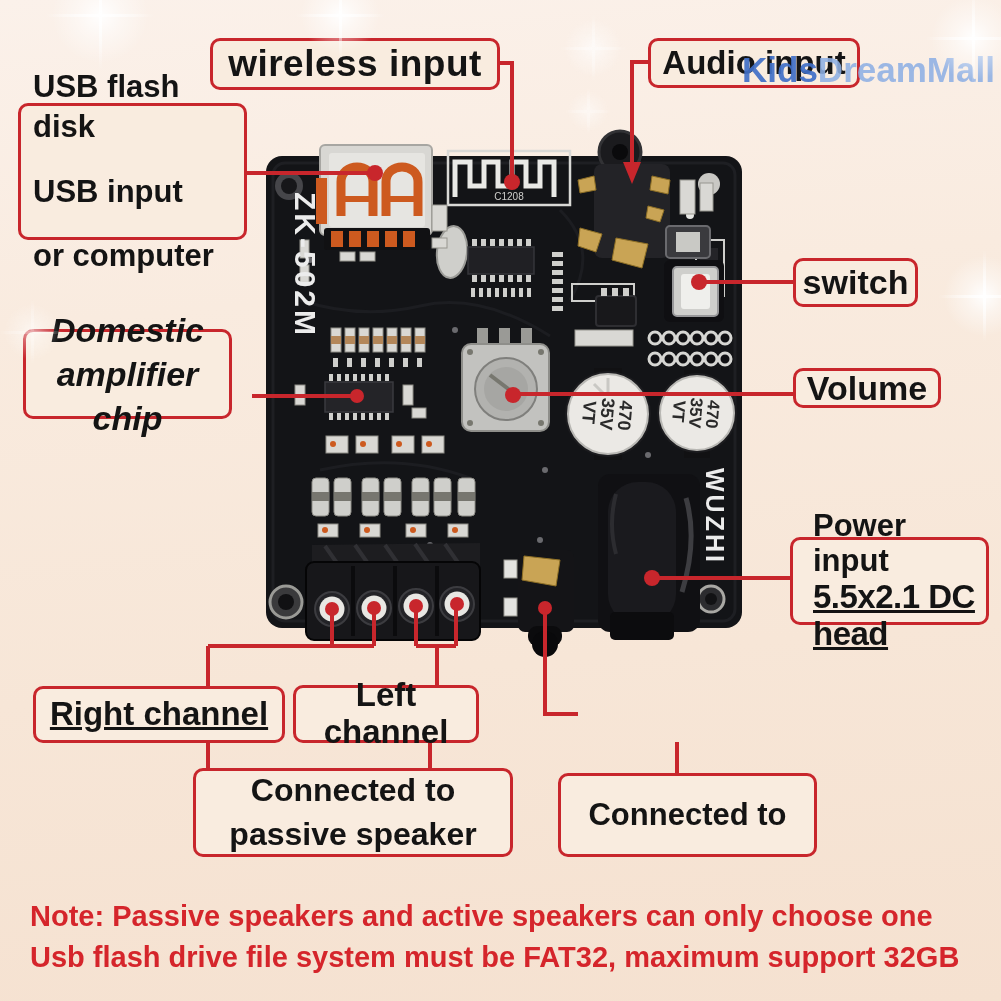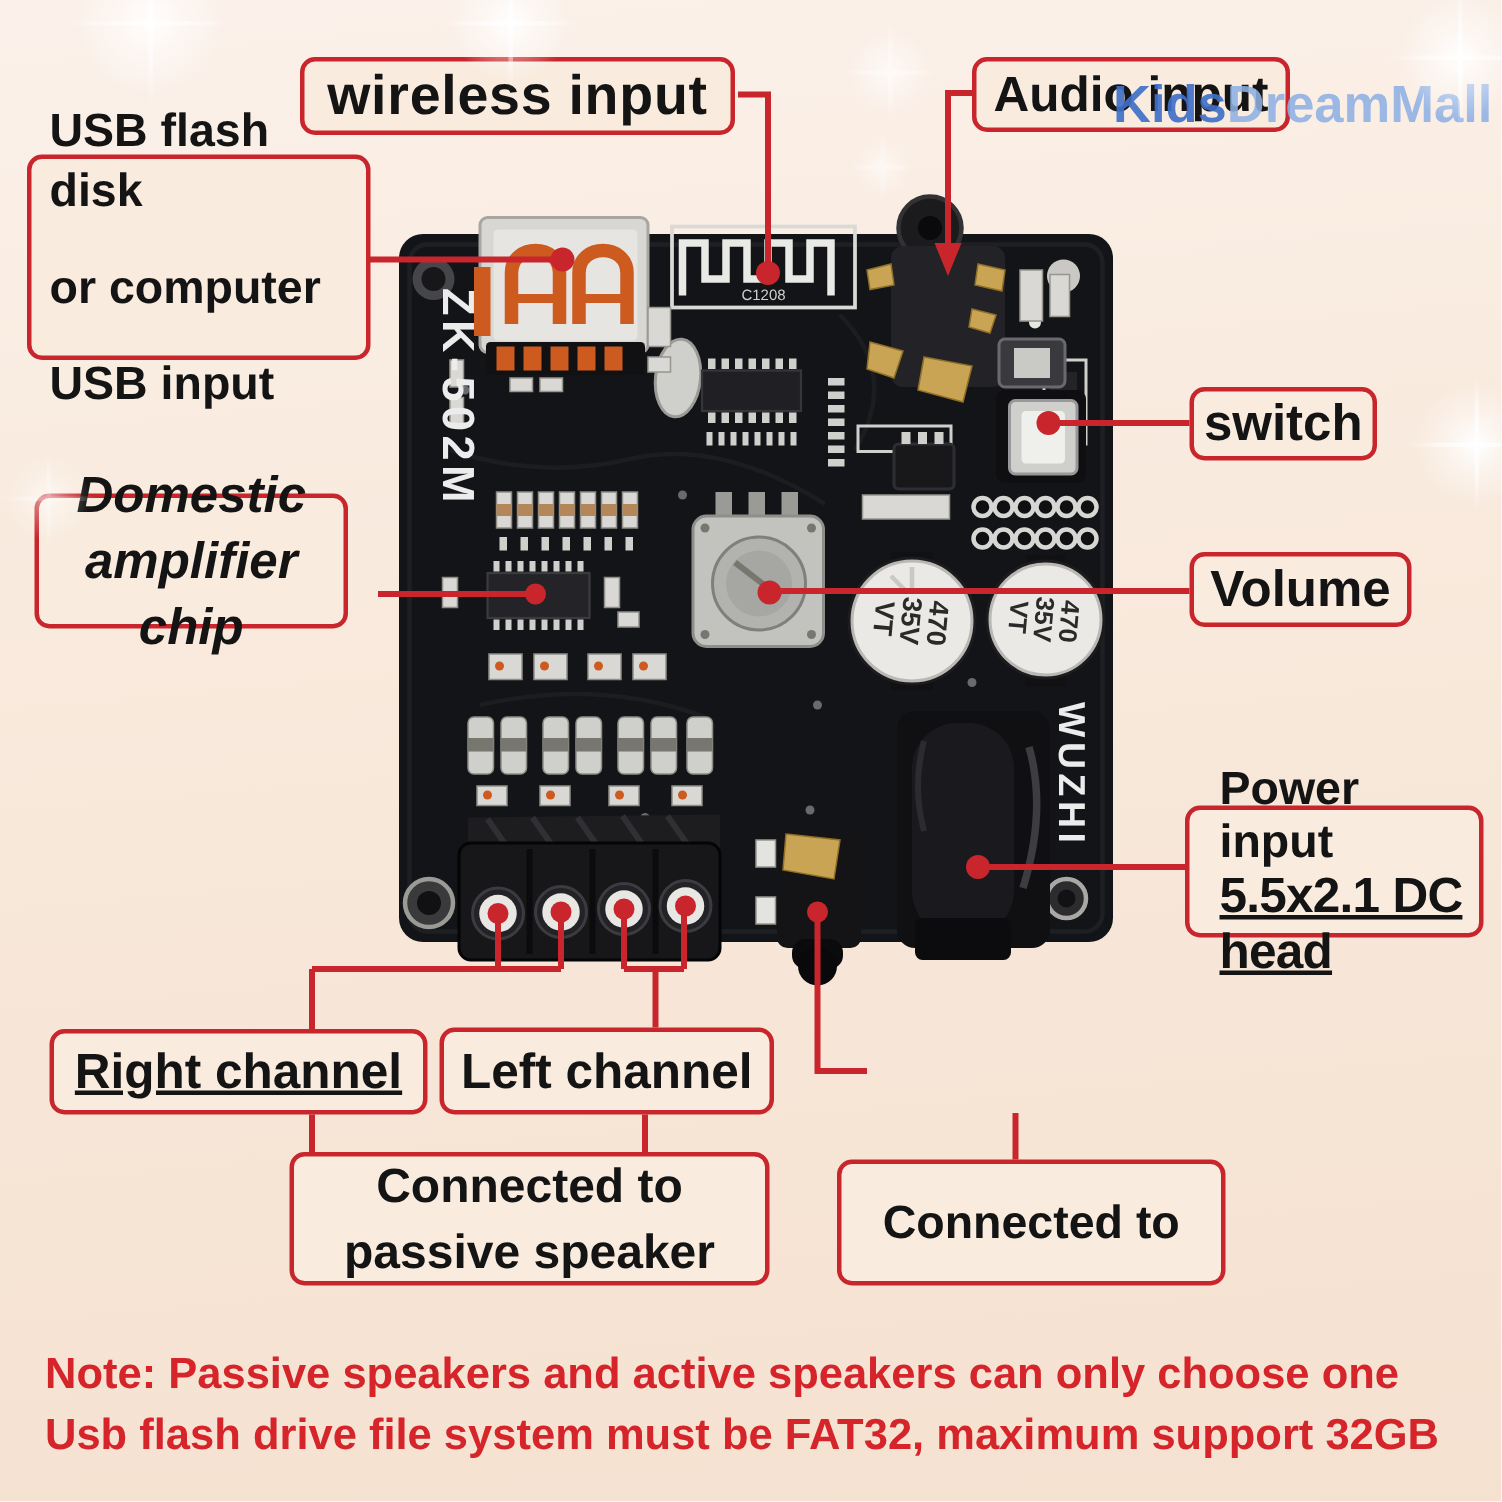--- a/index.html
+++ b/index.html
@@ -5,33 +5,33 @@
   html,body{margin:0;padding:0;}
   body{width:1001px;height:1001px;overflow:hidden;font-family:"Liberation Sans",sans-serif;}
   .stage{position:relative;width:1001px;height:1001px;
          background:linear-gradient(175deg,#fbf1ea 0%,#f9ebdf 30%,#f7e6d7 65%,#f5e1d0 100%);}
   svg.pcb{position:absolute;left:0;top:0;z-index:1;}
   
   .callout{position:absolute;z-index:2;border:3px solid #c8262c;border-radius:10px;
            background:#f9ecdf;color:#141414;font-weight:700;display:flex;flex-direction:column;
            justify-content:center;align-items:center;text-align:center;line-height:1.12;
            box-sizing:border-box;}
-  .cl-wireless{left:200px;top:38px;width:290px;height:52px;font-size:37px;letter-spacing:.5px;}
+  .cl-wireless{left:210px;top:38px;width:290px;height:52px;font-size:37px;letter-spacing:.5px;}
   .cl-audioin{left:648px;top:38px;width:212px;height:50px;font-size:33px;}
   .cl-usb{left:18px;top:103px;width:229px;height:137px;font-size:31px;align-items:flex-start;
           padding-left:12px;text-align:left;line-height:1.3;gap:24px;}
   .cl-switch{left:793px;top:258px;width:125px;height:49px;font-size:34px;}
   .cl-amp{left:23px;top:329px;width:209px;height:90px;font-size:34px;line-height:1.3;font-style:italic;}
-  .cl-volume{left:793px;top:368px;width:148px;height:50px;font-size:34px;}
+  .cl-volume{left:793px;top:368px;width:148px;height:40px;font-size:34px;}
   .cl-power{left:790px;top:537px;width:199px;height:88px;align-items:flex-start;padding-left:20px;
             text-align:left;}
   .cl-power .big{font-size:31px;}
   .cl-power .small{font-size:33px;letter-spacing:-.5px;text-decoration:underline;}
   .cl-right{left:33px;top:686px;width:252px;height:57px;font-size:33px;text-decoration:underline;}
-  .cl-left{left:293px;top:685px;width:223px;height:58px;font-size:33px;}
+  .cl-left{left:293px;top:685px;width:186px;height:58px;font-size:33px;}
   .cl-audioout{left:578px;top:687px;width:233px;height:55px;font-size:33px;}
   .cl-passive{left:193px;top:768px;width:320px;height:89px;font-size:32px;line-height:1.35;}
   .cl-active{left:558px;top:773px;width:259px;height:84px;font-size:31px;line-height:1.35;}
   
   .watermark{position:absolute;left:742px;top:50px;z-index:3;font-size:35px;white-space:nowrap;}
   .wm1{color:#4170c8;font-weight:700;opacity:.92;}
   .wm2{color:#8fb0e4;font-weight:600;opacity:.88;}
   
   .note{position:absolute;left:30px;top:896px;width:960px;z-index:2;color:#d5252b;
         font-weight:700;font-size:29px;line-height:1.4;}
@@ -443,22 +443,22 @@
   <div class="callout cl-wireless">
     <div>wireless input</div>
   </div>
 
   <div class="callout cl-audioin">
     <div>Audio input</div>
   </div>
 
   <div class="callout cl-usb">
     <div>USB flash disk</div>
+    <div>USB input</div>
     <div>or computer</div>
-    <div>USB input</div>
   </div>
 
   <div class="callout cl-switch">
     <div>switch</div>
   </div>
 
   <div class="callout cl-amp">
     <div>Domestic</div>
     <div>amplifier chip</div>
   </div>

